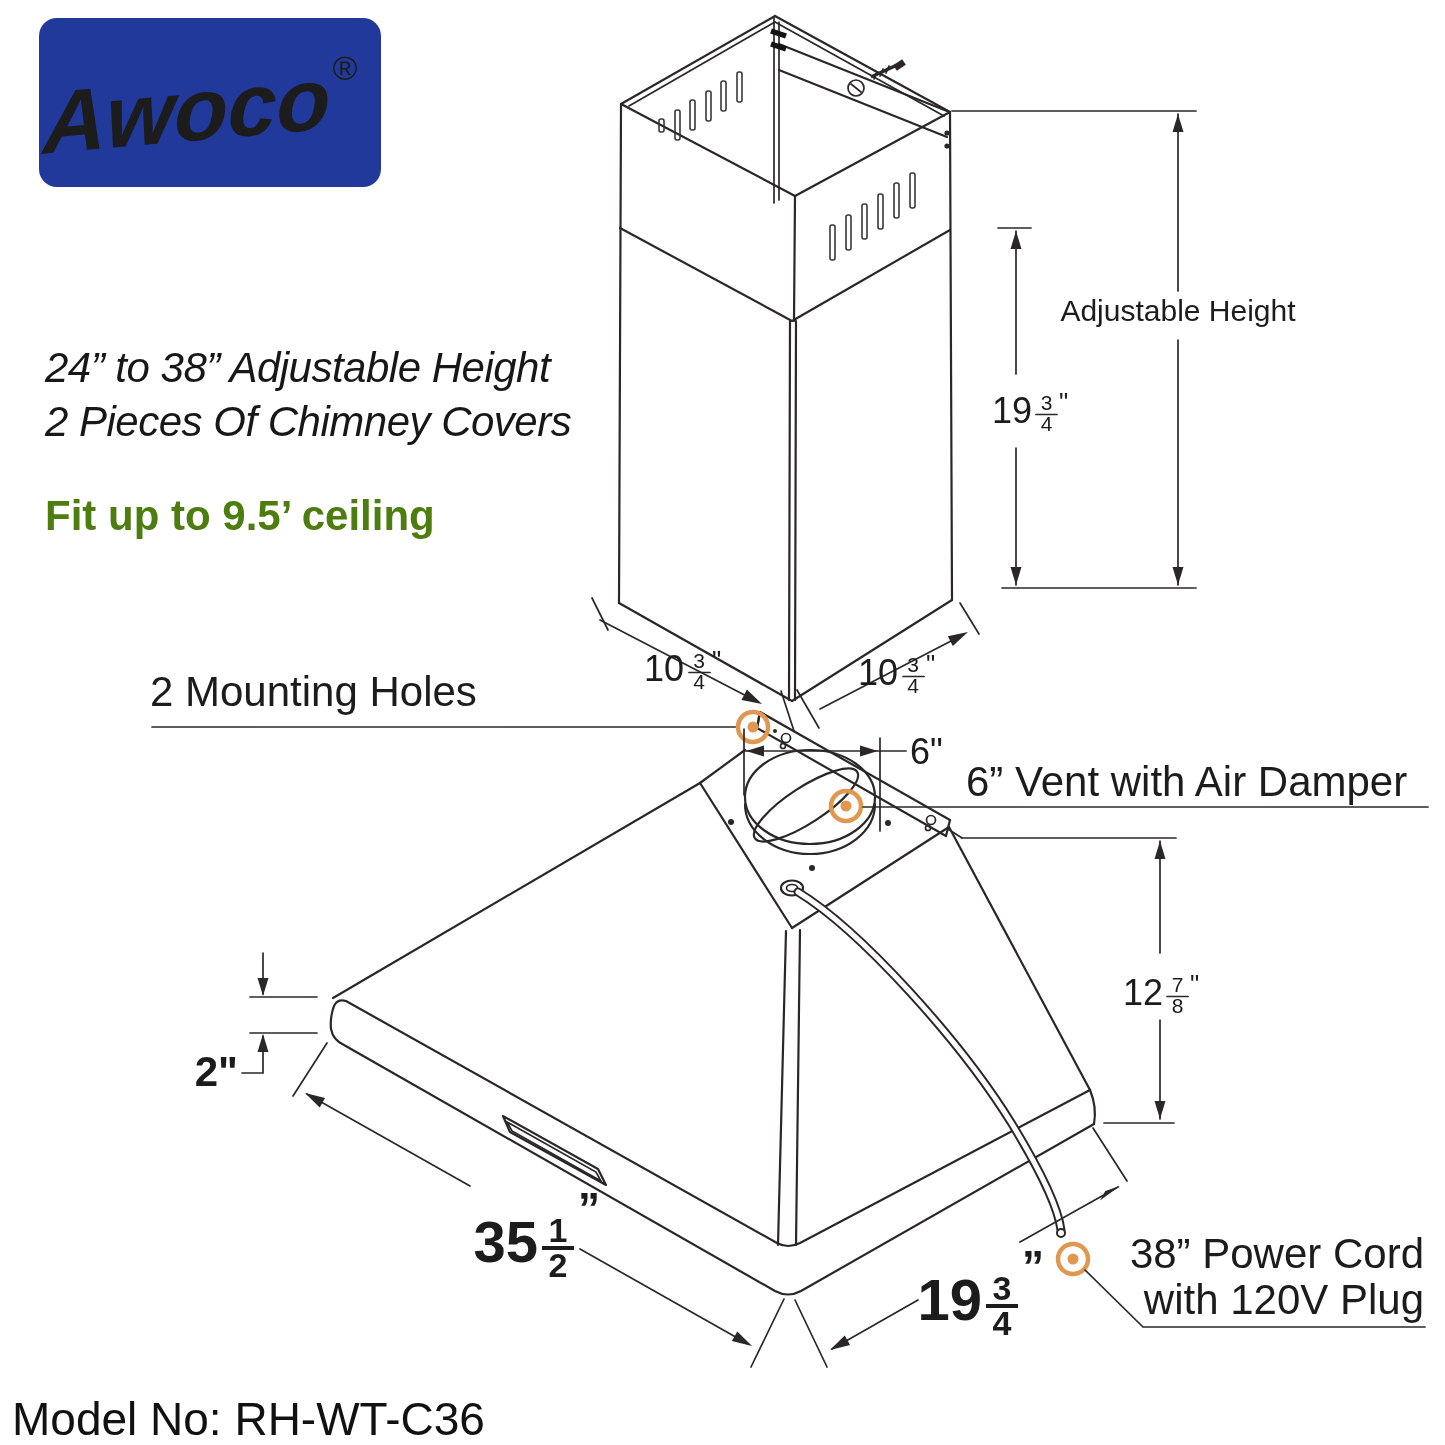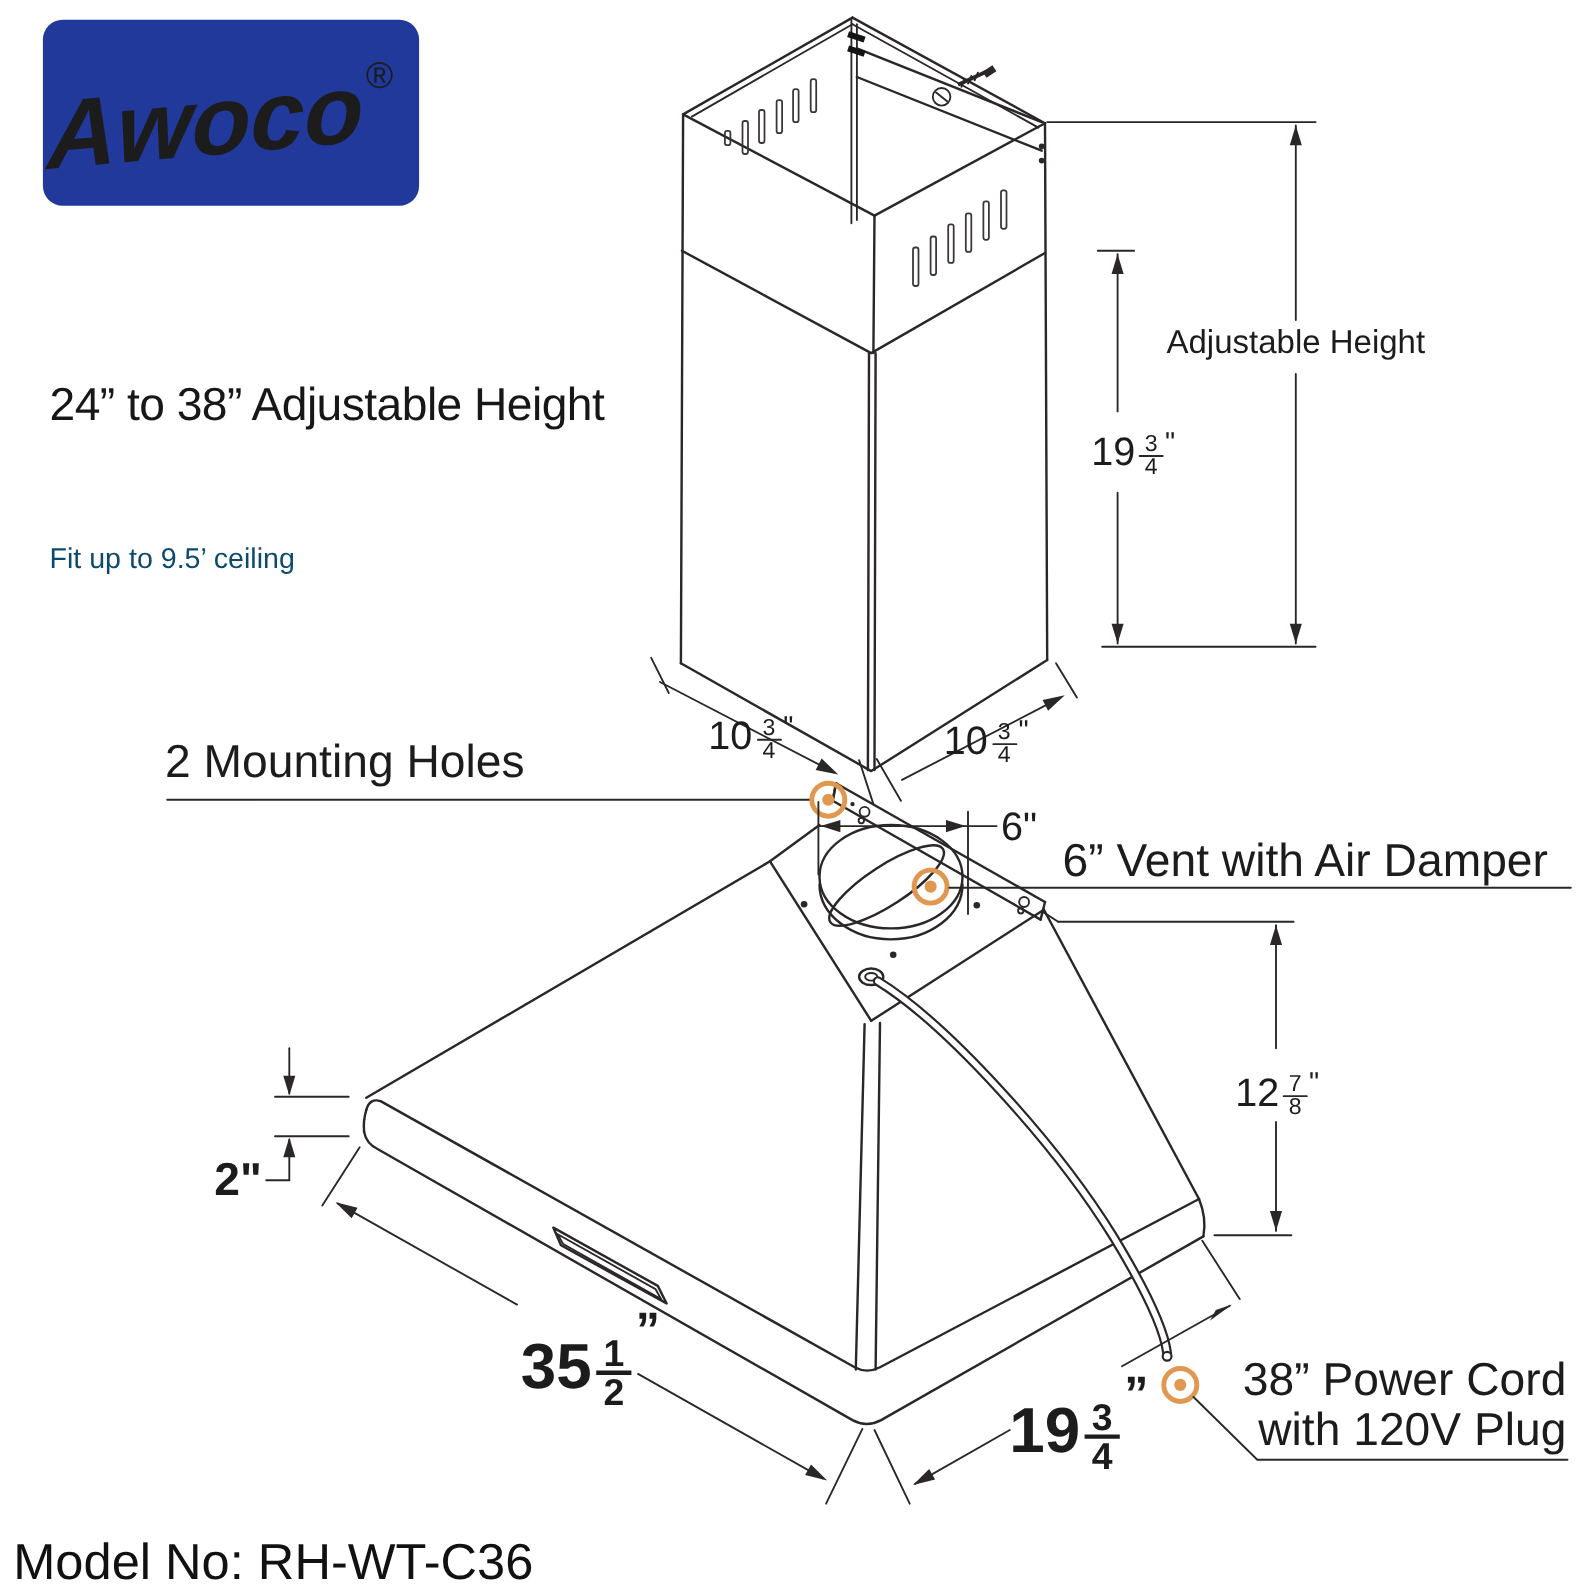--- a/index.html
+++ b/index.html
@@ -1,23 +1,23 @@
 <!DOCTYPE html>
 <html><head>
 <meta charset="utf-8">
 <style>
   html,body{margin:0;padding:0;background:#ffffff;}
   #page{position:relative;width:1445px;height:1445px;background:#ffffff;overflow:hidden;
         font-family:"Liberation Sans", sans-serif;color:#1c1c1c;}
   .abs{position:absolute;}
   .logo{left:39px;top:18px;width:342px;height:169px;background:#20399b;border-radius:18px;}
-  .intro{left:45px;font-size:42px;color:#171717;letter-spacing:-0.5px;white-space:nowrap;}
+  .intro{left:45px;font-size:42px;color:#171717;letter-spacing:-0.5px;white-space:nowrap;font-style:italic;}
   .intro.l1{top:344px;}
   .intro.l2{top:398px;}
-  .highlight{left:45px;top:492px;font-size:26px;font-weight:normal;color:#0c4a6e;white-space:nowrap;}
+  .highlight{left:45px;top:492px;font-size:42px;font-weight:bold;color:#4d7c0f;white-space:nowrap;}
   .model{left:12px;top:1392px;font-size:46px;font-weight:normal;color:#111;white-space:nowrap;}
   svg text{font-family:"Liberation Sans", sans-serif;fill:#1c1c1c;}
   .dline{stroke:#2b2727;stroke-width:2.2;fill:none;stroke-linejoin:round;stroke-linecap:round;}
   .thin{stroke:#2b2727;stroke-width:1.7;fill:none;stroke-linecap:round;}
   .ah{fill:#2b2727;stroke:none;}
   .slot{fill:none;stroke:#3a3636;stroke-width:1.6;}
   .mark{fill:none;stroke:#e09850;stroke-width:4.5;}
   .markdot{fill:#e09850;stroke:none;}
   .lbl{font-size:36px;}
   .frac{font-size:21px;}
@@ -33,20 +33,21 @@
 <div id="page">
 
   <div class="abs logo">
     <svg width="342" height="169" viewBox="0 0 342 169">
       <text x="160" y="122" text-anchor="middle" fill="#ffffff" font-family="DejaVu Serif, serif" font-style="italic" font-weight="bold" font-size="88" transform="rotate(-5 160 122) skewX(-6)">Awoco</text>
       <text x="306" y="62" text-anchor="middle" fill="#ffffff" font-size="34">®</text>
     </svg>
   </div>
 
   <div class="abs intro l1">24” to 38” Adjustable Height</div>
+  <div class="abs intro l2">2 Pieces Of Chimney Covers</div>
   <div class="abs highlight">Fit up to 9.5’ ceiling</div>
 
   <div class="abs model">Model No: RH-WT-C36</div>
 
   <svg class="abs" style="left:0;top:0" width="1445" height="1445" viewBox="0 0 1445 1445">
 
     <g>
       <path class="dline" d="M775,16 L621,104"></path>
       <path class="dline" d="M775,16 L950,112"></path>
       <path class="thin" d="M775,22 L629,106"></path>

